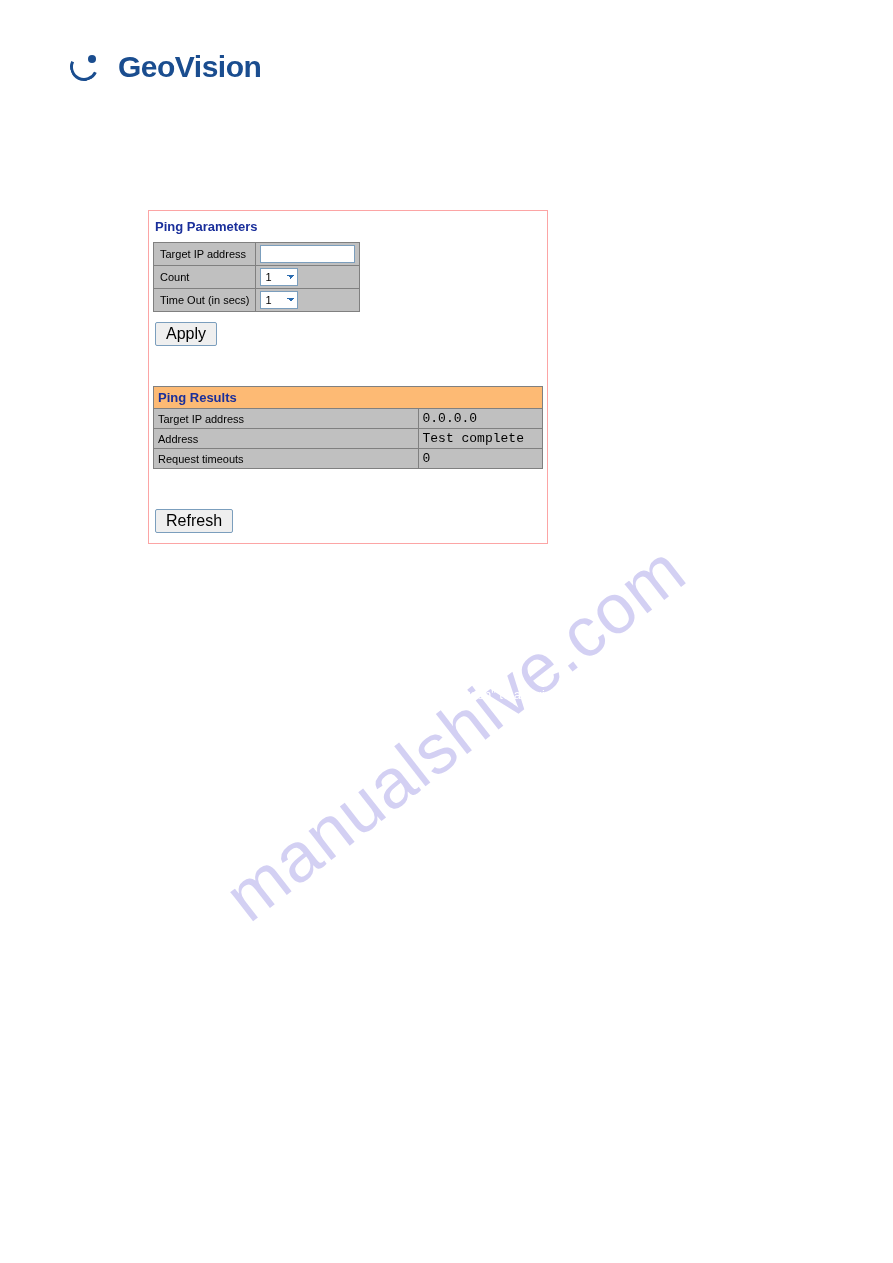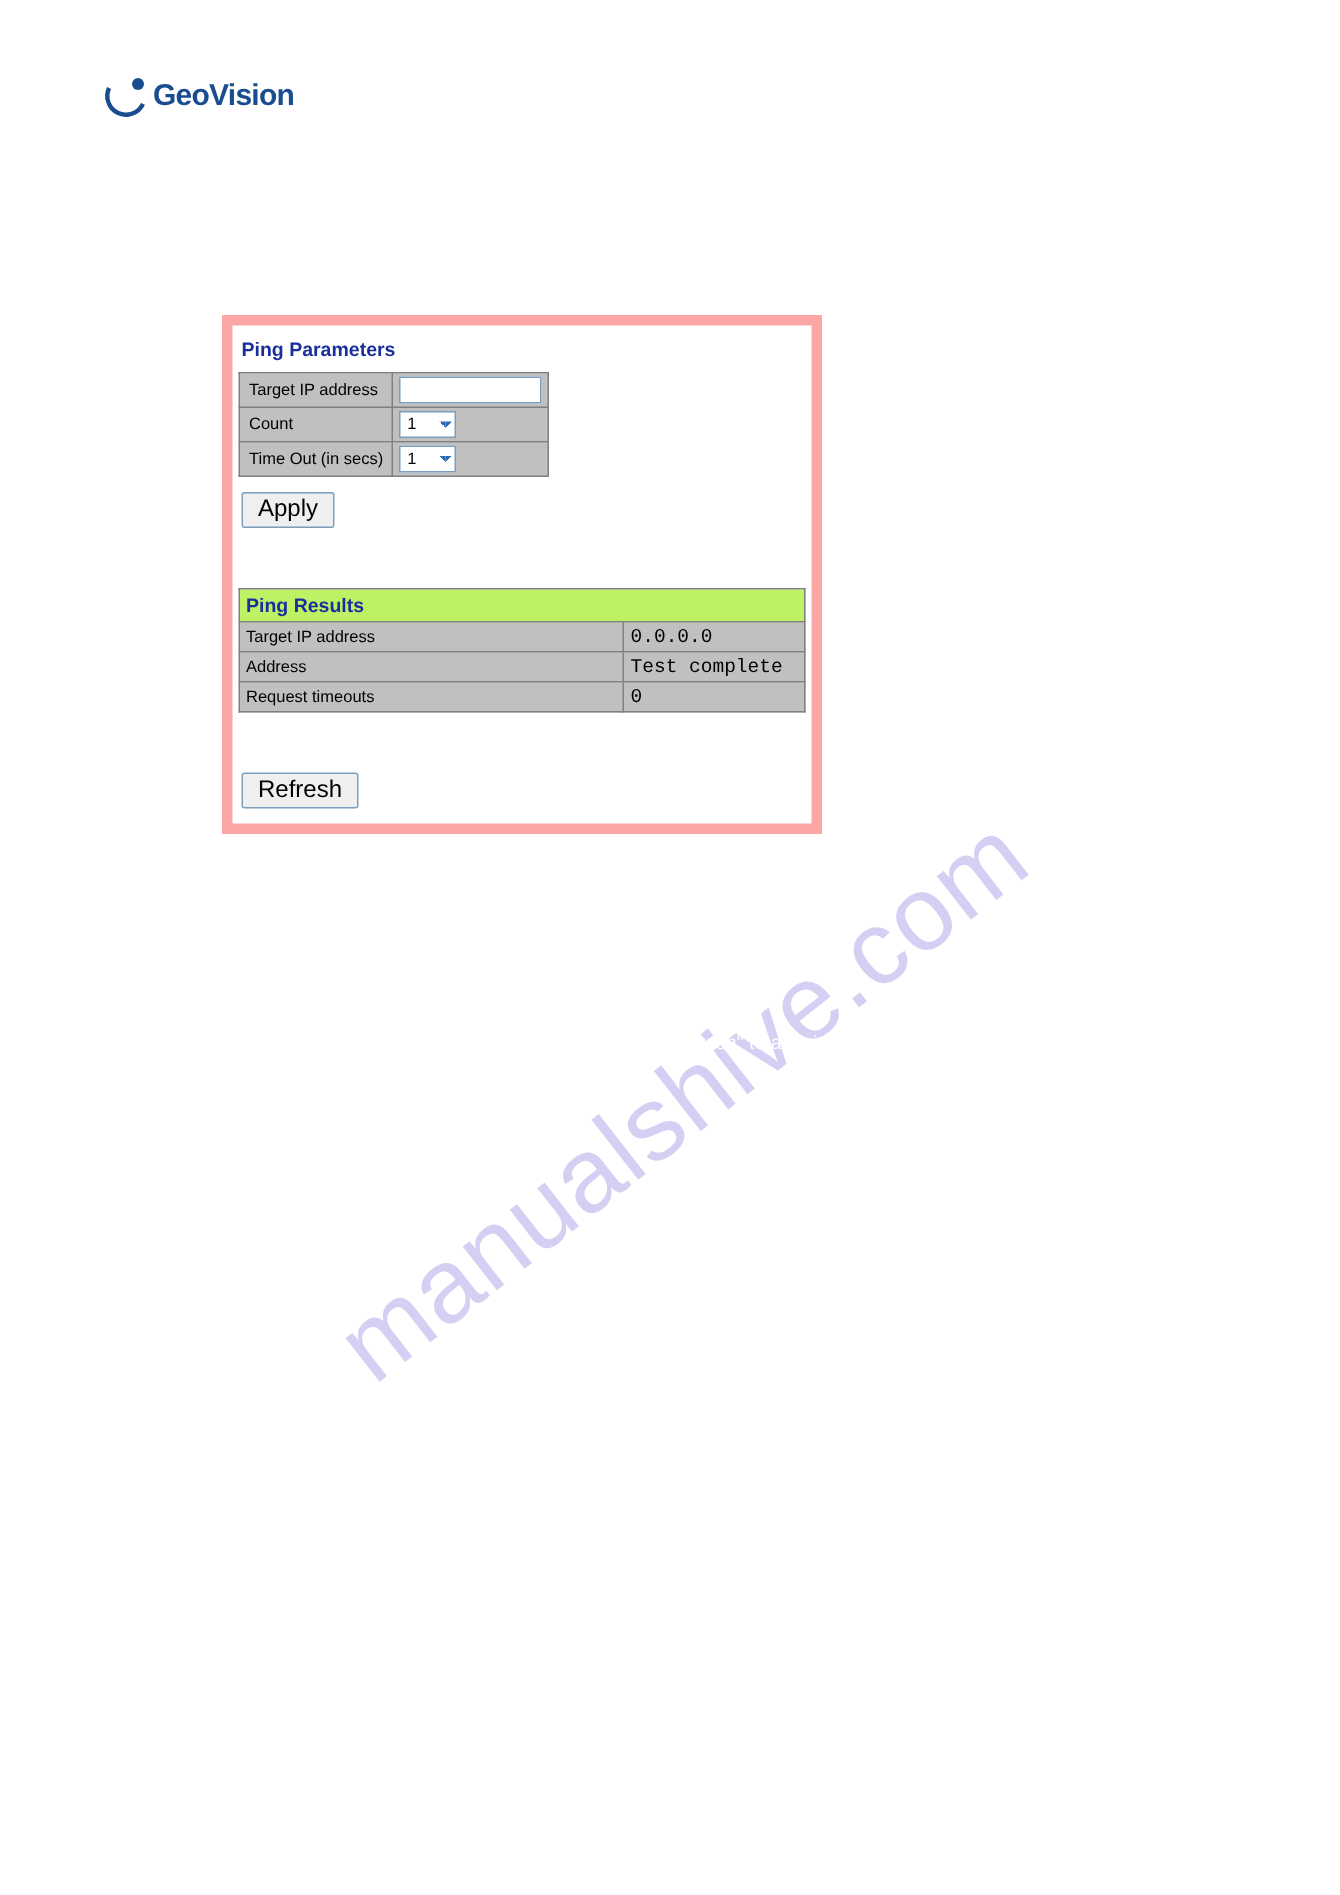--- a/index.html
+++ b/index.html
@@ -37,40 +37,40 @@
     border-right-color: transparent;
     border-top-color: transparent;
     border-radius: 50%;
     transform: rotate(-20deg);
   }
   .logo-mark .dot {
     position: absolute; width: 8px; height: 8px;
     background: #1a4d8f; border-radius: 50%;
     top: 2px; right: 2px;
   }
-  .logo-text { font-size: 20px; font-weight: bold; color: #1a4d8f; letter-spacing: -0.5px; }
+  .logo-text { font-size: 30px; font-weight: bold; color: #1a4d8f; letter-spacing: -0.5px; margin-left: 16px; }
   .logo-text .geo { color: #1a4d8f; }
   .logo-text .vision { color: #1a4d8f; }
 
   .content-intro {
     position: absolute;
     top: 130px;
     left: 150px;
     width: 600px;
     color: #fff;
     font-size: 13px;
     line-height: 1.5;
   }
 
   .panel-wrap {
     position: absolute;
     top: 210px;
     left: 148px;
     width: 400px;
-    border: 7px solid #fca5a5;
+    border: 1px solid #fca5a5;
     background: #fff;
     padding: 4px 4px 10px 4px;
   }
 
   .section-title {
     font-size: 13px;
     font-weight: bold;
     color: #1a2f9b;
     padding: 4px 2px 8px 2px;
   }
@@ -126,21 +126,21 @@
 
   .results-table {
     width: 100%;
     border-collapse: collapse;
   }
   .results-table th {
     text-align: left;
     font-size: 13px;
     font-weight: bold;
     color: #1a2f9b;
-    background: #bef264;
+    background: #fdba74;
     border: 1px solid #808080;
     padding: 3px 4px;
   }
   .results-table td {
     background: #c0c0c0;
     border: 1px solid #808080;
     padding: 2px 4px;
     font-size: 11px;
     color: #000;
   }

